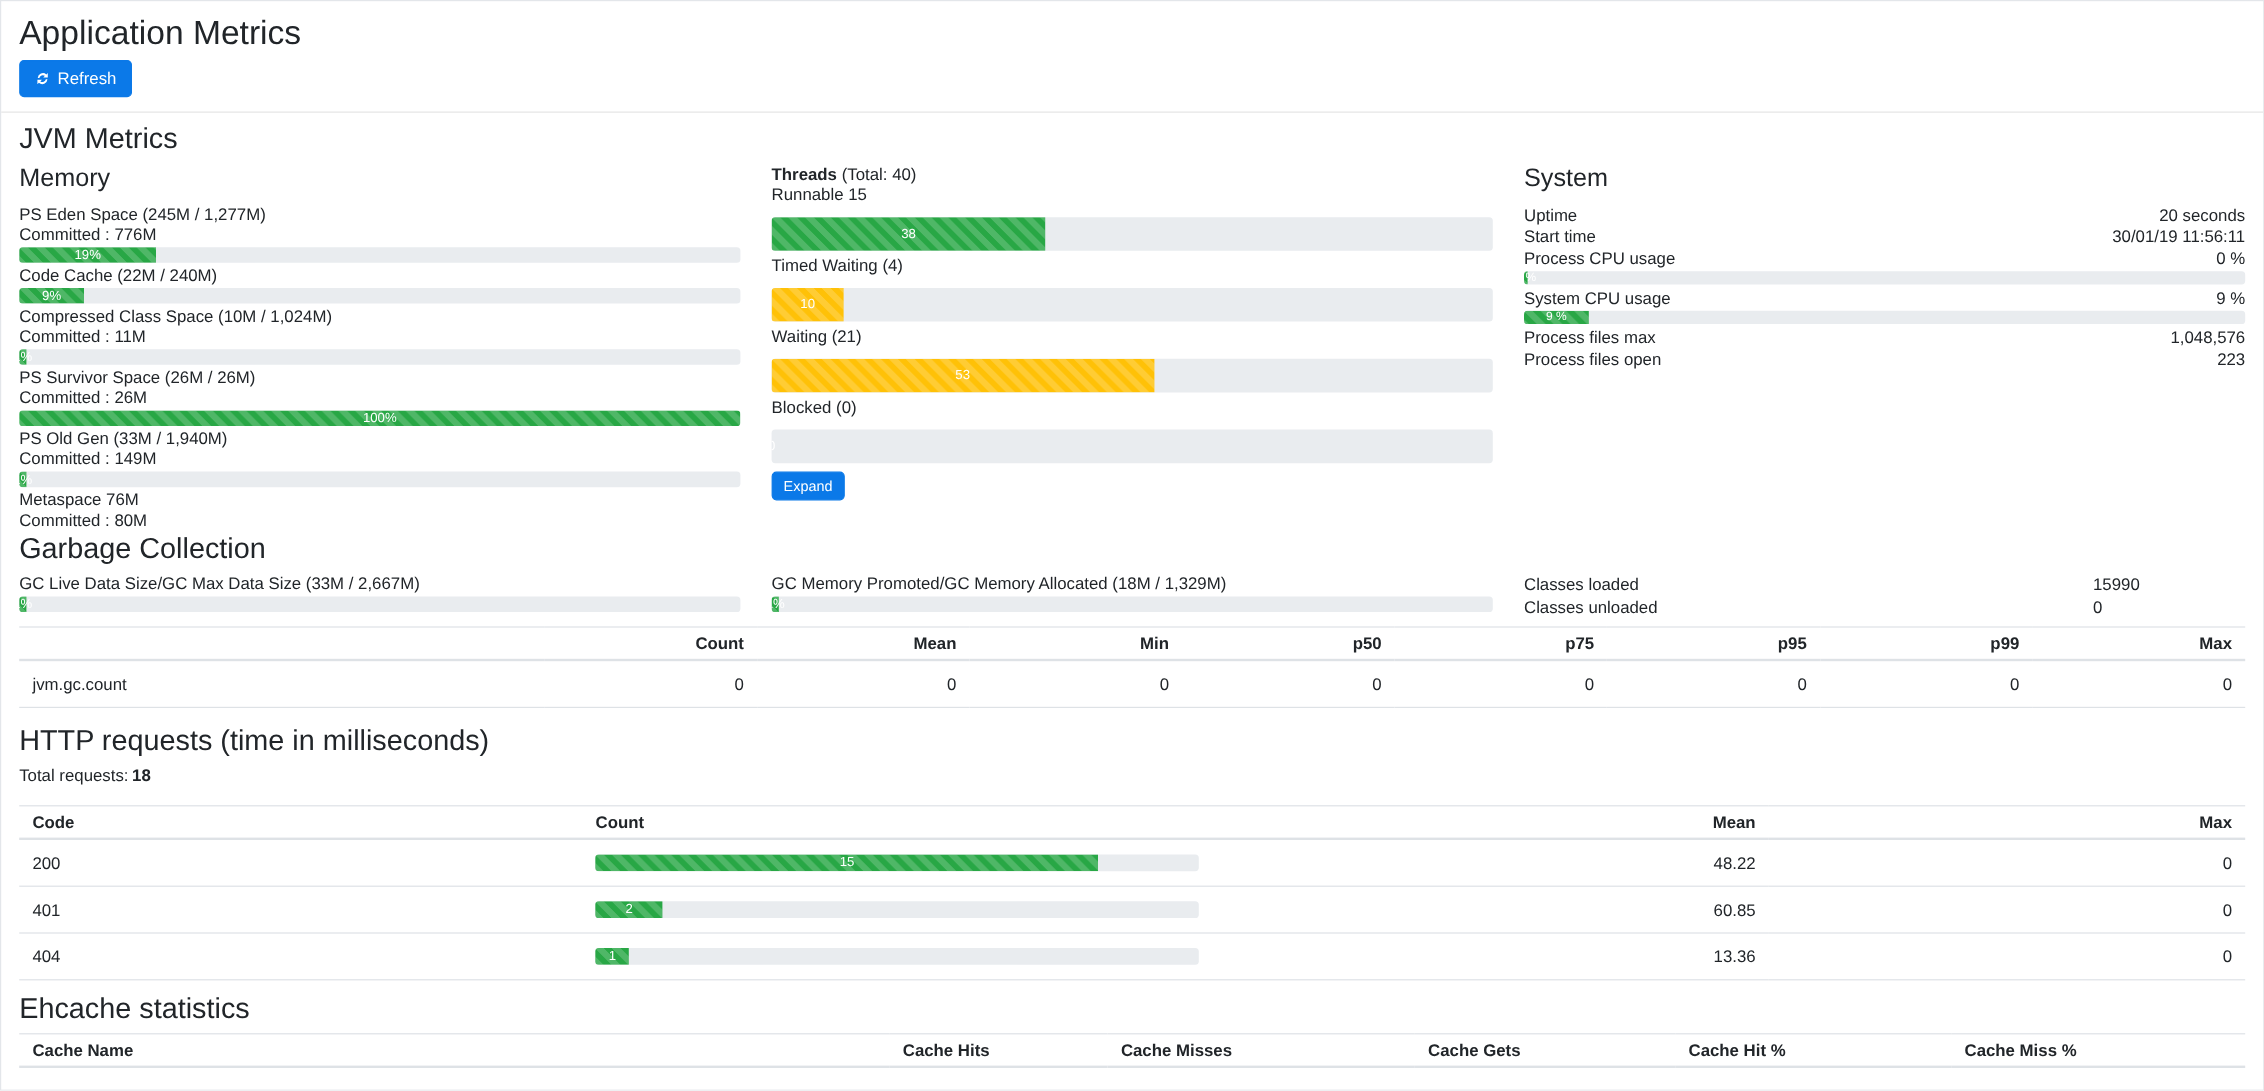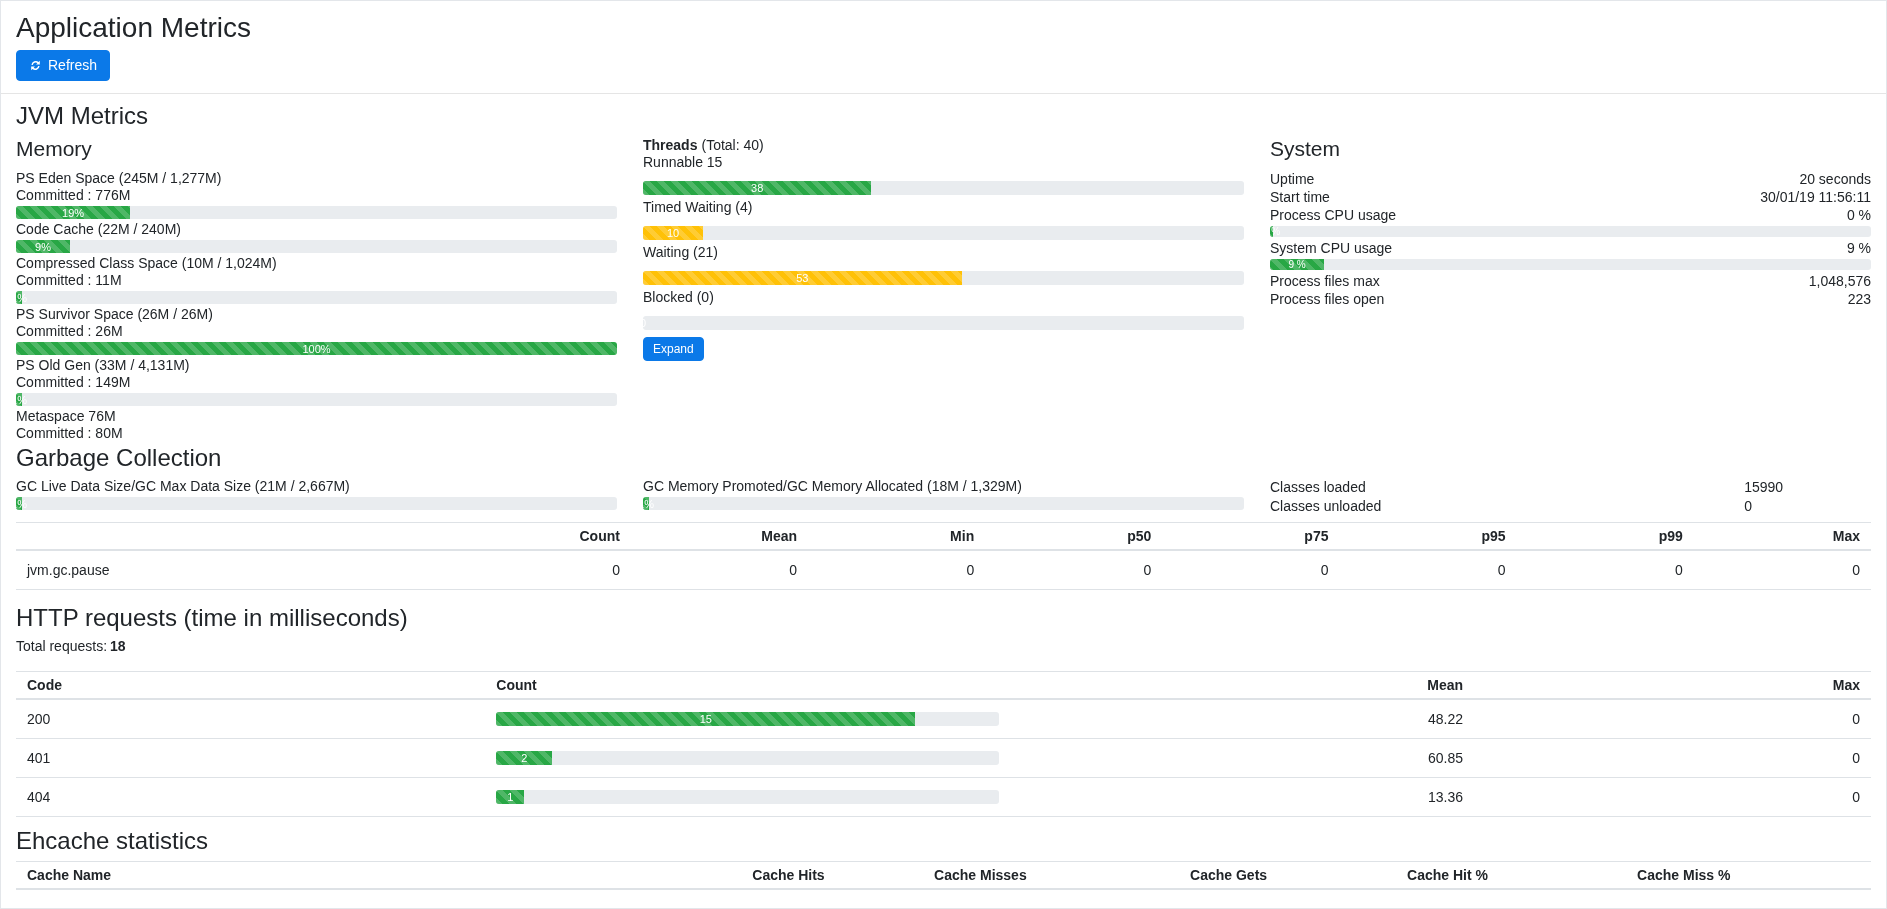--- a/index.html
+++ b/index.html
@@ -21,21 +21,21 @@
   .progress-bar{height:100%;display:flex;align-items:center;justify-content:center;
     color:#fff;font-size:11px;white-space:nowrap;overflow:visible;}
   .striped{background-image:linear-gradient(45deg,rgba(255,255,255,.18) 25%,transparent 25%,transparent 50%,rgba(255,255,255,.18) 50%,rgba(255,255,255,.18) 75%,transparent 75%,transparent);background-size:14px 14px;}
   
   .m-line{line-height:17px;}
   .mem-bar{margin:2px 0 2px;}
   
   .t-title{line-height:18px;}
   .t-title b{font-weight:700;}
   .t-label{line-height:17px;margin-bottom:10px;}
-  .t-bar{height:14px;margin-bottom:4px;}
+  .t-bar{height:28px;margin-bottom:4px;}
   .t-bar .progress-bar{font-size:11px;}
   
   .sys-row{display:flex;justify-content:space-between;line-height:18px;}
   .sys-bar{height:11px;margin:2px 0;}
   .sys-bar .progress-bar{font-size:10px;}
   
   .gc-label{line-height:17px;margin-bottom:2px;}
   .gc-bar{margin-top:2px;}
   .cls-row{display:flex;line-height:19px;}
   .cls-row .lbl{flex:0 0 78.9%;}
@@ -88,21 +88,21 @@
             <div class="m-line">Compressed Class Space (10M / 1,024M)</div>
             <div class="m-line">Committed : 11M</div>
             <div class="progress mem-bar">
               <div class="progress-bar striped" style="width: 1%; background-color: rgb(40, 167, 69);">1%</div>
             </div>
             <div class="m-line">PS Survivor Space (26M / 26M)</div>
             <div class="m-line">Committed : 26M</div>
             <div class="progress mem-bar">
               <div class="progress-bar striped" style="width: 100%; background-color: rgb(40, 167, 69);">100%</div>
             </div>
-            <div class="m-line">PS Old Gen (33M / 4,131M)</div>
+            <div class="m-line">PS Old Gen (33M / 1,940M)</div>
             <div class="m-line">Committed : 149M</div>
             <div class="progress mem-bar">
               <div class="progress-bar striped" style="width: 1%; background-color: rgb(40, 167, 69);">1%</div>
             </div>
             <div class="m-line">Metaspace 76M</div>
             <div class="m-line">Committed : 80M</div>
           </div>
       </div>
 
       <div class="col">
@@ -164,21 +164,21 @@
               <span>223</span>
             </div>
           </div>
       </div>
     </div>
 
     <h3 class="mt2">Garbage Collection</h3>
 
     <div class="cols">
       <div class="col" id="gc-bar-0">
-          <div class="gc-label">GC Live Data Size/GC Max Data Size (21M / 2,667M)</div>
+          <div class="gc-label">GC Live Data Size/GC Max Data Size (33M / 2,667M)</div>
           <div class="progress gc-bar">
             <div class="progress-bar striped" style="width: 1%; background-color: rgb(40, 167, 69);">1%</div>
           </div>
         </div>
       <div class="col" id="gc-bar-1">
           <div class="gc-label">GC Memory Promoted/GC Memory Allocated (18M / 1,329M)</div>
           <div class="progress gc-bar">
             <div class="progress-bar striped" style="width: 1%; background-color: rgb(40, 167, 69);">1%</div>
           </div>
         </div>
@@ -214,21 +214,21 @@
             <th class="tr">Min</th>
             <th class="tr">p50</th>
             <th class="tr">p75</th>
             <th class="tr">p95</th>
             <th class="tr">p99</th>
             <th class="tr">Max</th>
           </tr>
         </thead>
       <tbody id="gc-tbody">
           <tr>
-            <td>jvm.gc.pause</td>
+            <td>jvm.gc.count</td>
             <td class="tr">0</td>
             <td class="tr">0</td>
             <td class="tr">0</td>
             <td class="tr">0</td>
             <td class="tr">0</td>
             <td class="tr">0</td>
             <td class="tr">0</td>
             <td class="tr">0</td>
           </tr>
         </tbody>

